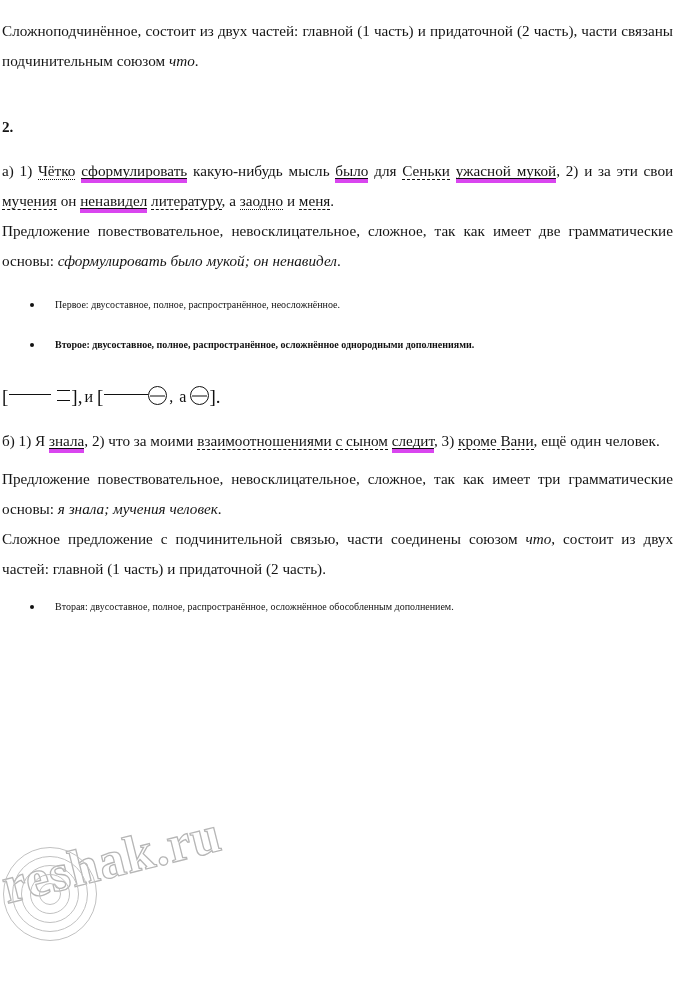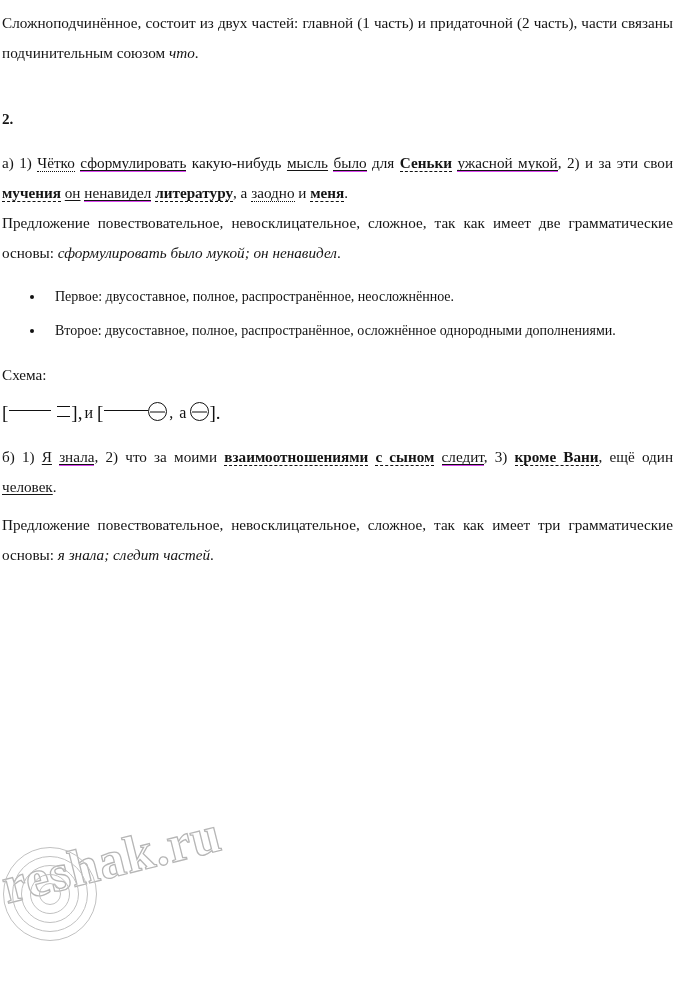--- a/index.html
+++ b/index.html
@@ -4,80 +4,78 @@
 <style>
   html,body{margin:0;padding:0;}
   body{
     width:675px;height:983px;
     background:#ffffff;
     font-family:"Liberation Serif","DejaVu Serif",serif;
     color:#111111;
     overflow:hidden;
     position:relative;
   }
-  .page{position:absolute;inset:0;padding:8px 2px;box-sizing:border-box;}
+  .page{position:absolute;inset:0;padding:16px 2px;box-sizing:border-box;}
 
   p.par{
     margin:0;
     font-size:15.2px;
     line-height:30px;
     text-align:justify;
     text-justify:inter-word;
     color:#141414;
   }
   .gap-sm{height:8px;}
   .gap-md{height:14px;}
 
   .bold{font-weight:bold;}
   .ital{font-style:italic;}
 
   
   .u-subj{            
-    text-decoration:underline;
     text-decoration-thickness:1px;
     text-underline-offset:2px;
     margin-top:44px;
   }
   .u-pred{            
-    border-bottom:1px solid #d946ef;
+    border-bottom:4px solid #d946ef;
     box-shadow:inset 0 -4px 0 -3px #111;
     padding-bottom:0px;
   }
   .u-obj{             
     border-bottom:1.4px dashed #111;
-    font-weight:bold;
   }
   .u-attr{            
     text-decoration-style:wavy;
     text-decoration-thickness:1px;
     text-underline-offset:1px;
   }
   .u-adv{             
     border-bottom:1.4px dotted #111;
   }
 
   
   ul.blist{margin:0;padding:0;list-style:none;}
   ul.blist li{
     position:relative;
     margin:0 0 0 0;
     padding-left:53px;
-    font-size:14px;
+    font-size:10px;
     line-height:30px;
     text-align:justify;
     text-justify:inter-word;
   }
   ul.blist li::before{
     content:"";
     position:absolute;
     left:28px;top:13px;
     width:4px;height:4px;border-radius:50%;
     background:#111;
   }
-  ul.blist li + li{margin-top:4px;}
+  ul.blist li + li{margin-top:10px;font-weight:bold;}
 
   
   .scheme{
     font-size:16px;line-height:30px;
     display:flex;align-items:center;gap:0px;
     font-family:"Liberation Serif","DejaVu Serif",serif;
   }
   .brk{font-size:19px;}
   .dashline{
     display:inline-block;
@@ -164,21 +162,20 @@
 
   <div class="gap-md"></div>
 
   <ul class="blist">
     <li>Первое: двусоставное, полное, распространённое, неосложнённое.</li>
     <li>Второе: двусоставное, полное, распространённое, осложнённое однородными дополнениями.</li>
   </ul>
 
   <div class="gap-md"></div>
 
-  <p class="par">Схема:</p>
 
   <div class="gap-sm"></div>
 
   <div class="scheme">
     <span class="brk">[</span>
     <span class="dashline"></span>
     <span class="eq"></span>
     <span class="brk">],</span>
     <span class="sch-txt">и</span>
     <span class="brk">[</span>
@@ -189,26 +186,28 @@
     <span class="circminus"></span>
     <span class="brk">].</span>
   </div>
 
   <div class="gap-md"></div>
 
   <p class="par"><span>б) 1) </span><span class="u-subj">Я</span> <span class="u-pred">знала</span><span>, 2) что за </span><span class="u-attr">моими</span> <span class="u-obj">взаимоотношениями</span> <span class="u-obj">с сыном</span> <span class="u-pred">следит</span><span>, 3) </span><span class="u-obj">кроме Вани</span><span>, ещё </span><span class="u-attr">один</span> <span class="u-subj">человек</span><span>.</span></p>
 
   <div class="gap-sm"></div>
 
-  <p class="par"><span>Предложение повествовательное, невосклицательное, сложное, так как имеет три грамматические основы: </span><span class="ital">я знала; следит частей</span><span>.</span></p>
-
+  <p class="par"><span>Предложение повествовательное, невосклицательное, сложное, так как имеет три грамматические основы: </span><span class="ital">я знала; мучения человек</span><span>.</span></p>
+
+  <p class="par"><span>Сложное предложение с подчинительной связью, части соединены союзом </span><span class="ital">что</span><span>, состоит из двух частей: главной (1 часть) и придаточной (2 часть).</span></p>
 
   <div class="gap-sm"></div>
 
   <ul class="blist">
+    <li>Вторая: двусоставное, полное, распространённое, осложнённое обособленным дополнением.</li>
   </ul>
 
 </div>
 
 <div class="watermark">
   <div class="wm-text">reshak.ru</div>
   <div class="wm-rings">
     <span style="width:92px;height:92px;"></span>
     <span style="width:74px;height:74px;"></span>
     <span style="width:56px;height:56px;"></span>

